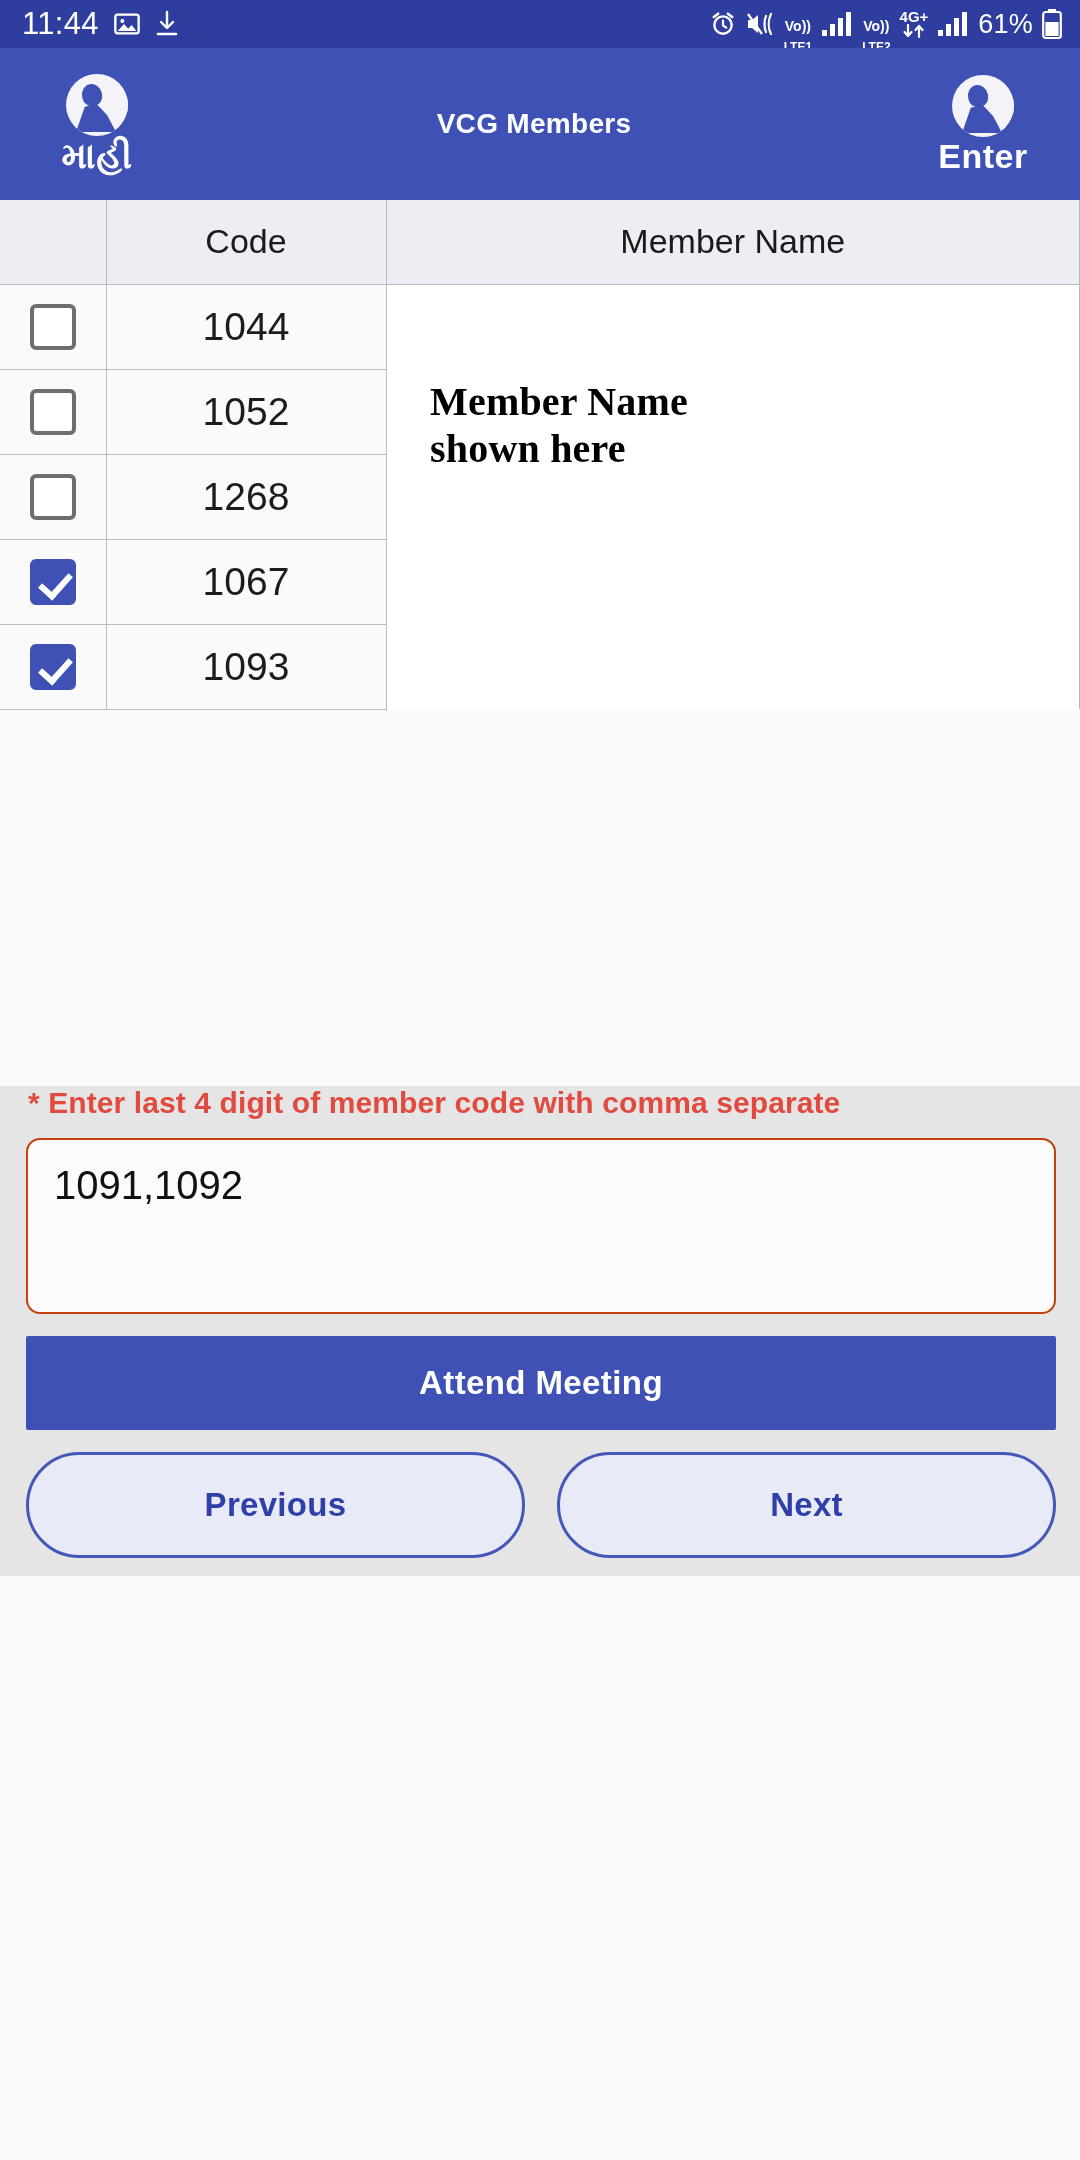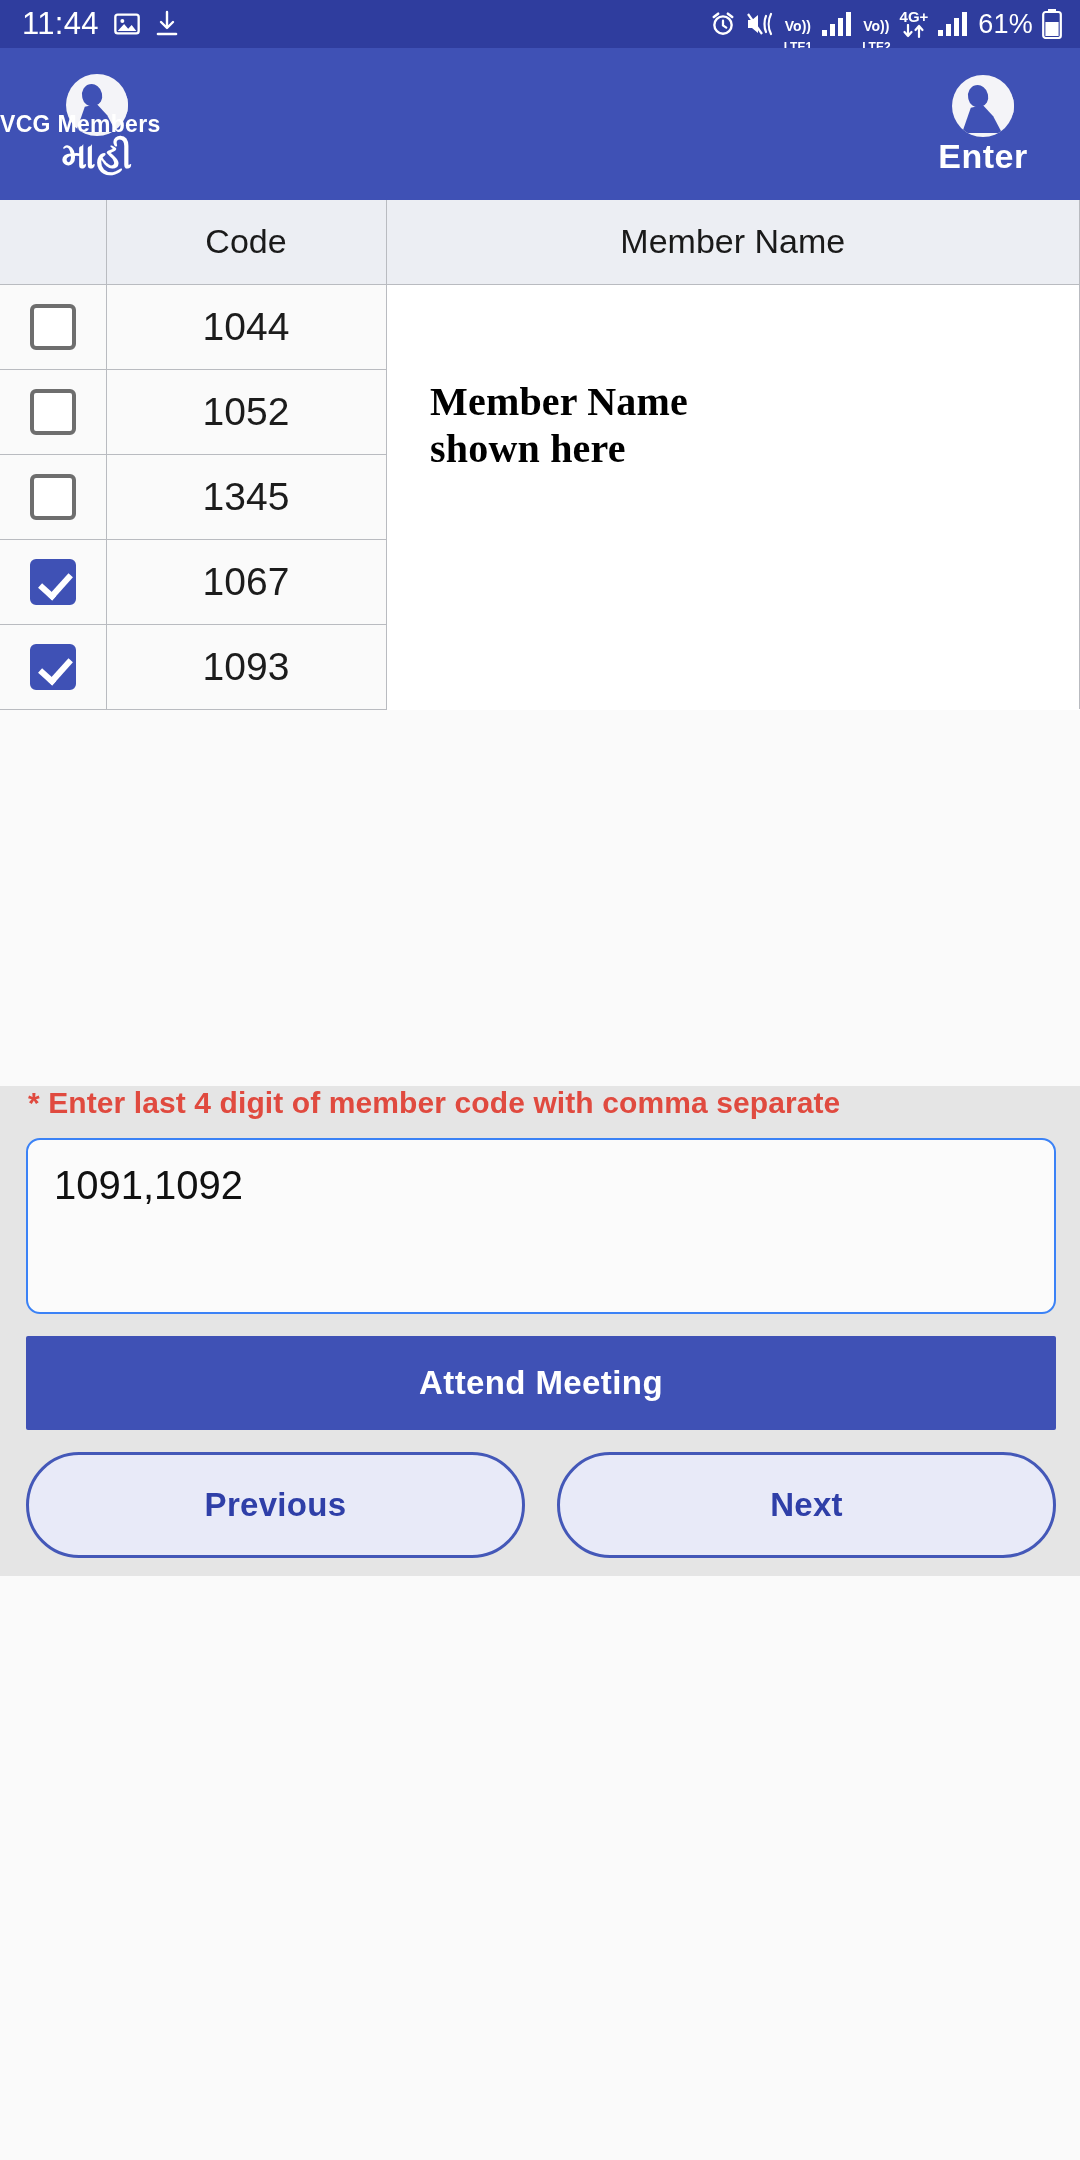--- a/index.html
+++ b/index.html
@@ -129,22 +129,23 @@
     font-size: 34px;
     font-weight: 700;
     line-height: 1;
     margin-top: 2px;
     letter-spacing: 0.5px;
   }
   .logo-text.gu { font-size: 36px; }
   .app-title {
     position: absolute;
     left: 0; right: 12px;
+    text-align: center;
     color: #ffffff;
-    font-size: 23px;
+    font-size: 28px;
     font-weight: 700;
     letter-spacing: 0.3px;
     pointer-events: none;
   }
 
   
   .table-wrap {
     flex: 0 0 auto;
     background: #ffffff;
     position: relative;
@@ -238,21 +239,21 @@
     color: #e04a3f;
     font-size: 30px;
     font-weight: 700;
     letter-spacing: 0.1px;
     margin-bottom: 18px;
     padding-left: 2px;
   }
   .code-input {
     width: 100%;
     height: 176px;
-    border: 2px solid #3b82f6;
+    border: 2px solid #c2410c;
     border-radius: 14px;
     background: #fbfbfb;
     font-family: "Liberation Sans", sans-serif;
     font-size: 40px;
     color: #111111;
     padding: 22px 26px;
     resize: none;
     outline: none;
     line-height: 1.15;
     display: block;
@@ -416,21 +417,21 @@
         <tr>
           <td class="t-check">
             <span class="cbx"></span>
           </td>
           <td>1052</td>
         </tr>
         <tr>
           <td class="t-check">
             <span class="cbx"></span>
           </td>
-          <td>1345</td>
+          <td>1268</td>
         </tr>
         <tr>
           <td class="t-check">
             <span class="cbx checked"></span>
           </td>
           <td>1067</td>
         </tr>
         <tr>
           <td class="t-check">
             <span class="cbx checked"></span>

